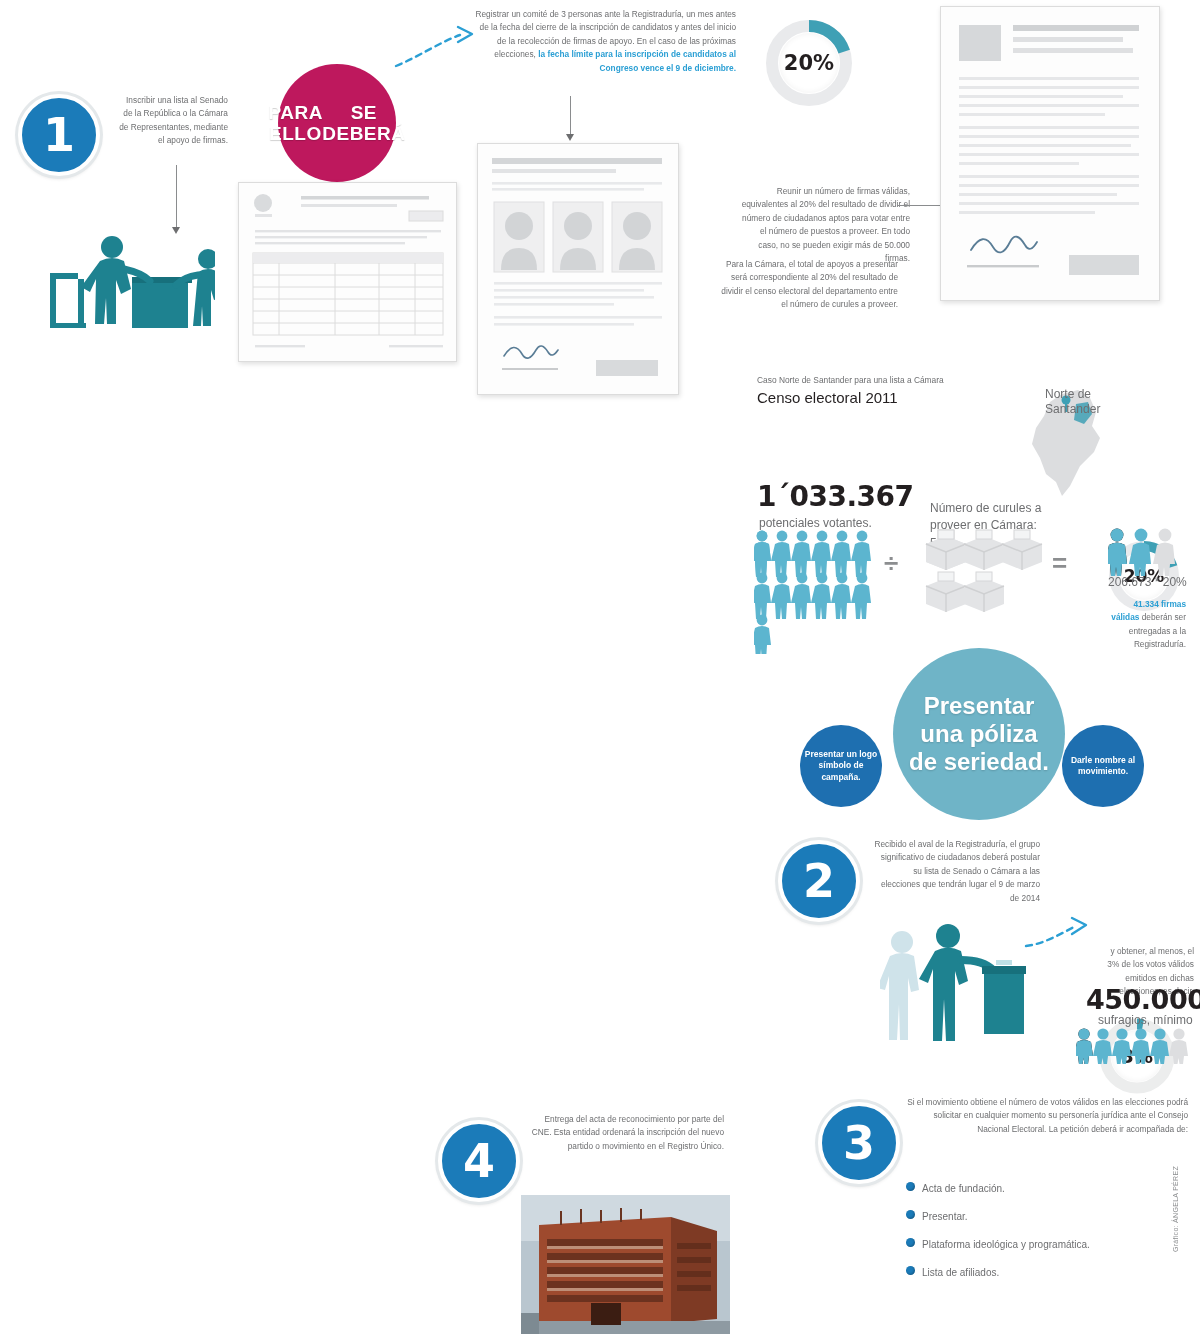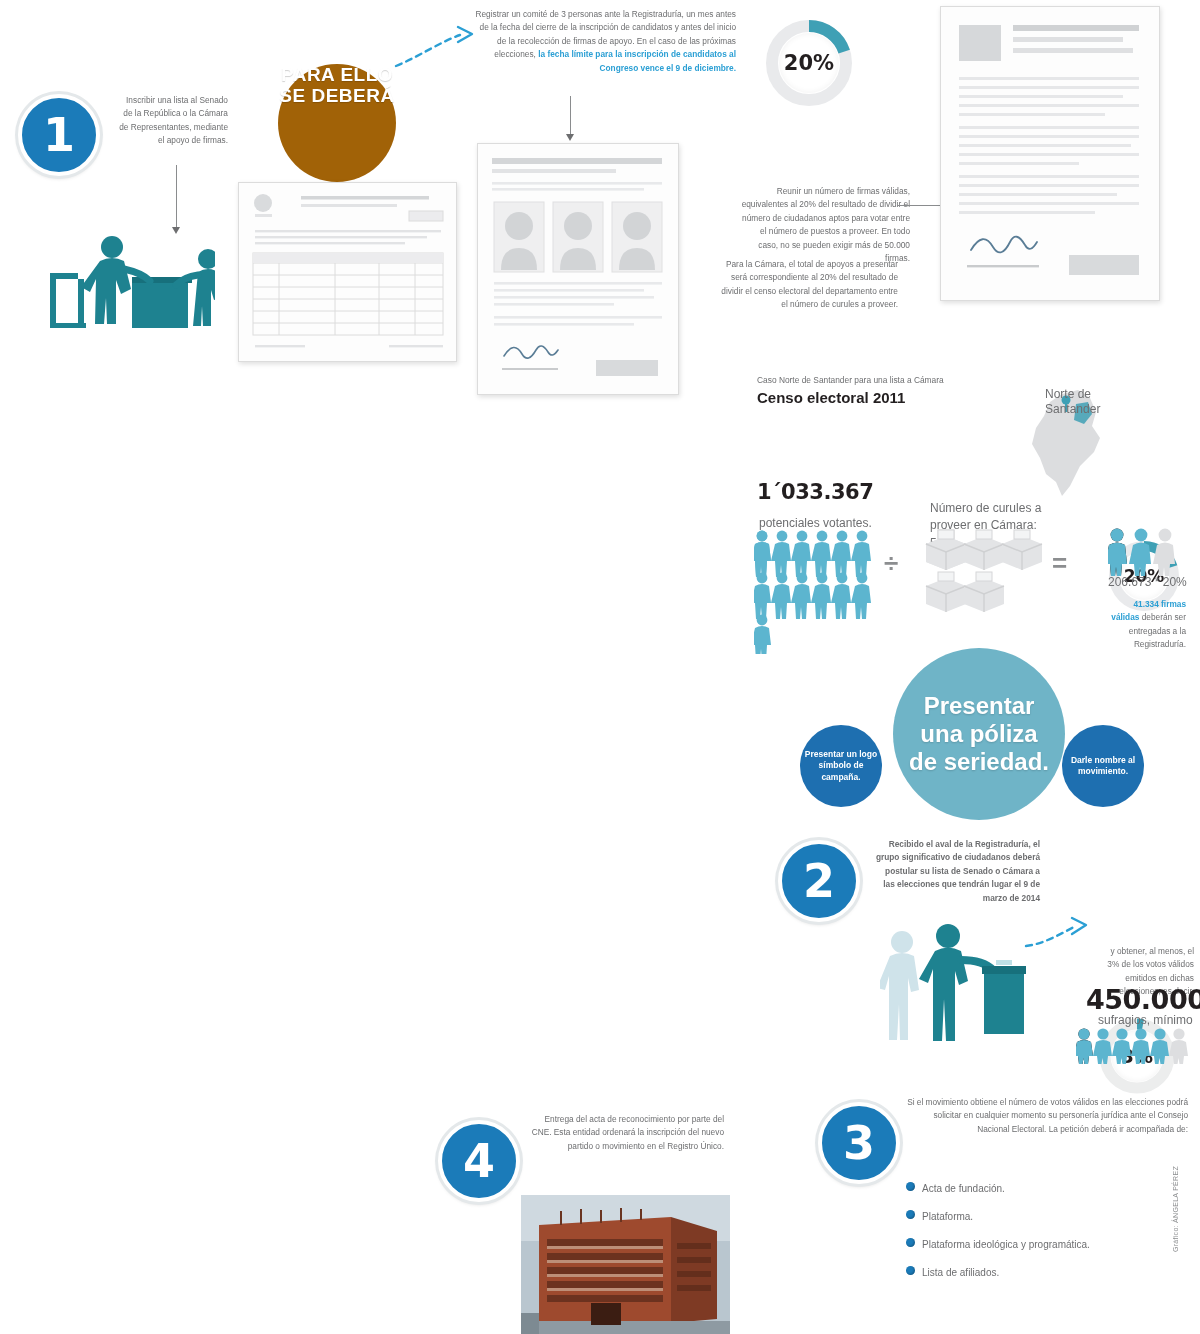--- a/index.html
+++ b/index.html
@@ -19,22 +19,22 @@
     border:4px solid #ffffff;
     box-shadow:0 0 0 3px #e4e8ea, 0 2px 4px rgba(0,0,0,.18);
     display:flex;align-items:center;justify-content:center;
     color:#ffffff;font-size:46px;font-weight:bold;line-height:1;
     font-family:"DejaVu Sans",sans-serif;
   }
 
   
   .teal-circle{
     width:118px;height:118px;border-radius:50%;
-    background:#a16207;
-    display:flex;flex-direction:column;align-items:center;
+    background:#be185d;
+    display:flex;flex-direction:row;align-items:center;justify-content:center;
     color:#ffffff;text-align:center;
     font-size:19px;font-weight:bold;letter-spacing:.5px;line-height:1.12;
     text-shadow:0 1px 1px rgba(0,0,0,.18);
   }
   .teal-circle span{display:block;}
 
   
   .poliza{
     width:172px;height:172px;border-radius:50%;
     background:#6fb4c7;
@@ -59,28 +59,28 @@
     display:flex;align-items:center;justify-content:center;
     font-weight:bold;color:#231f20;font-family:"DejaVu Sans",sans-serif;
     box-shadow:inset 0 0 6px rgba(0,0,0,.06);
   }
 
   
   .copy{font-size:8.3px;line-height:1.62;color:#6d6e70;text-align:right;}
   .copy .hl{color:#2b9fd4;font-weight:bold;}
 
   .bignum{
-    font-size:21px;font-weight:bold;color:#231f20;
+    font-size:28px;font-weight:bold;color:#231f20;
     font-family:"DejaVu Sans",sans-serif;letter-spacing:-.5px;
   }
   .bignum.sm{font-size:27px;}
   .caption{font-size:12px;color:#6d6e70;}
 
   .title-sm{font-size:8.4px;color:#6d6e70;}
-  .title-lg{font-size:15px;font-weight:bold;color:#231f20;}
+  .title-lg{font-size:15px;font-weight:normal;color:#231f20;}
 
   
   .sheet{
     background:#fdfdfd;border:1px solid #dcdcdc;
     box-shadow:1px 2px 5px rgba(0,0,0,.13);
   }
 
   
   .vline{background:#8a8c8e;width:1px;}
   .hline{background:#8a8c8e;height:1px;}
@@ -358,21 +358,21 @@
 </div>
 
 <div class="abs badge-pill" style="left:800px;top:725px;">Presentar un logo símbolo de campaña.</div>
 
 <div class="abs badge-pill" style="left:1062px;top:725px;">Darle nombre al movimiento.</div>
 
 <div class="abs step-badge" style="left:778px;top:840px;">
   <span>2</span>
 </div>
 
-<div class="abs copy" style="left:872px;top:838px;width:168px;font-weight:bold;">Recibido el aval de la Registraduría, el grupo significativo de ciudadanos deberá postular su lista de Senado o Cámara a las elecciones que tendrán lugar el 9 de marzo de 2014</div>
+<div class="abs copy" style="left:872px;top:838px;width:168px;">Recibido el aval de la Registraduría, el grupo significativo de ciudadanos deberá postular su lista de Senado o Cámara a las elecciones que tendrán lugar el 9 de marzo de 2014</div>
 
 <svg class="abs" style="left:880px;top:920px;" width="150" height="128" viewBox="0 0 150 128">
 
   <g fill="#cfe3ea">
     <circle cx="22" cy="22" r="11"></circle>
     <path d="M10 36 q12 -6 24 0 l5 34 -8 2 -3 -14 0 62 -8 0 -1 -36 -2 36 -8 0 0 -64 -4 14 -8 -2 Z"></path>
   </g>
 
   <g fill="#1e8290">
     <circle cx="68" cy="16" r="12"></circle>
@@ -422,21 +422,21 @@
 </svg>
 
 <div class="abs step-badge" style="left:818px;top:1102px;">
   <span>3</span>
 </div>
 
 <div class="abs copy" style="left:903px;top:1096px;width:285px;">Si el movimiento obtiene el número de votos válidos en las elecciones podrá solicitar en cualquier momento su personería jurídica ante el Consejo Nacional Electoral. La petición deberá ir acompañada de:</div>
 
 <ul class="abs blist" style="left:906px;top:1181px;width:280px;">
   <li>Acta de fundación.</li>
-  <li>Plataforma.</li>
+  <li>Presentar.</li>
   <li>Plataforma ideológica y programática.</li>
   <li>Lista de afiliados.</li>
 </ul>
 
 <div class="abs step-badge" style="left:438px;top:1120px;">
   <span>4</span>
 </div>
 
 <div class="abs copy" style="left:524px;top:1113px;width:200px;">Entrega del acta de reconocimiento por parte del CNE. Esta entidad ordenará la inscripción del nuevo partido o movimiento en el Registro Único.</div>
 

